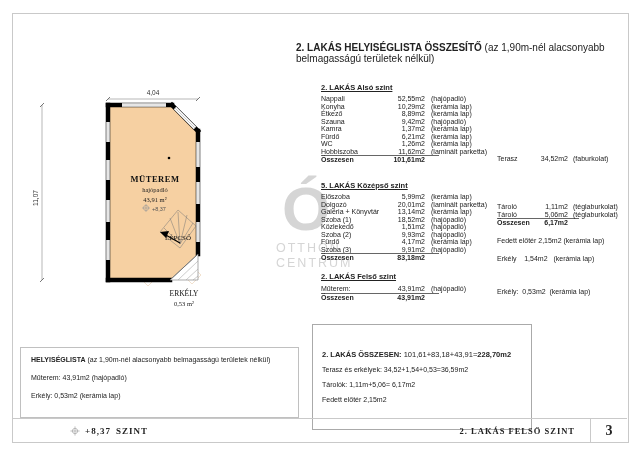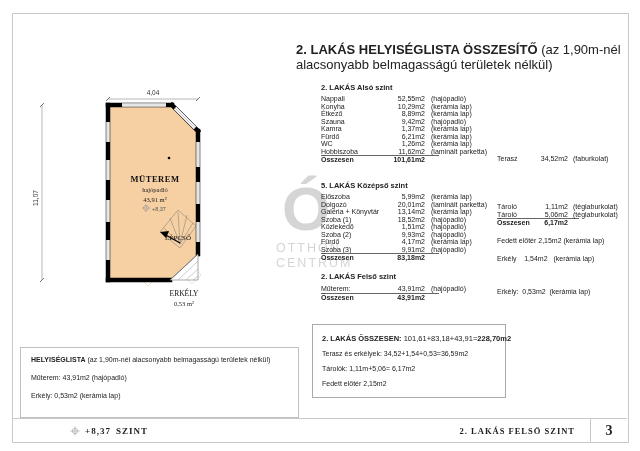--- a/index.html
+++ b/index.html
@@ -9,37 +9,37 @@
   .sheet-frame{left:12px;top:13px;width:615px;height:428px;border:1px solid #c9c9c9;}
 
   
   .watermark{left:276px;top:178px;width:90px;z-index:1;color:#cbcbcb;opacity:.8;text-align:left;line-height:1;}
   .watermark .glyph{font-size:62px;font-weight:bold;font-family:"Liberation Sans",sans-serif;margin-left:6px;}
   .watermark .wline{font-size:12.5px;letter-spacing:2px;margin-top:2px;}
 
   .z2{z-index:2;}
 
   
-  .main-header{left:296px;top:42px;width:332px;font-size:13px;}
+  .main-header{left:296px;top:42px;width:332px;font-size:10px;}
   .main-header b{font-weight:bold;}
-  .sec-title{font-size:7.5px;font-weight:bold;}
+  .sec-title{font-size:7.5px;font-weight:bold;text-decoration:underline;}
   .rows{width:190px;}
   .trow{display:flex;font-size:7px;line-height:7.5px;height:7.5px;}
   .c-name{width:66px;}
   .c-area{width:44px;text-align:right;padding-right:6px;box-sizing:border-box;}
   .c-fin{flex:1;}
   .trow.total{font-weight:bold;border-top:1px solid #666;width:118px;}
   .note-row{display:flex;font-size:7px;line-height:7.5px;}
   .n-name{width:40px;}
   .n-area{width:36px;text-align:right;padding-right:5px;box-sizing:border-box;}
   .n-fin{flex:1;}
   .note-total{font-weight:bold;border-top:1px solid #666;width:82px;}
   .note-line{font-size:7px;}
 
-  .summary-box{left:312px;top:324px;width:194px;border:1px solid #aaa;padding:6px 9px;box-sizing:border-box;background:rgba(255,255,255,.85);}
+  .summary-box{left:312px;top:324px;width:220px;border:1px solid #aaa;padding:22px 9px;box-sizing:border-box;background:rgba(255,255,255,.85);}
   .summary-box .sline{font-size:7px;line-height:15px;white-space:nowrap;}
   .summary-box .sline1{font-size:7.5px;}
 
   
   .plan-level-title{left:45px;top:323px;width:240px;text-align:center;font-family:"Liberation Serif",serif;
                     font-weight:bold;font-size:9.5px;letter-spacing:1px;color:#111;}
   .left-box{left:20px;top:347px;width:279px;height:71px;border:1px solid #c0c0c0;box-sizing:border-box;padding:8px 10px;}
   .left-box .lb-head{font-size:7px;}
   .left-box .lb-row{font-size:7px;margin-top:11px;}
 

